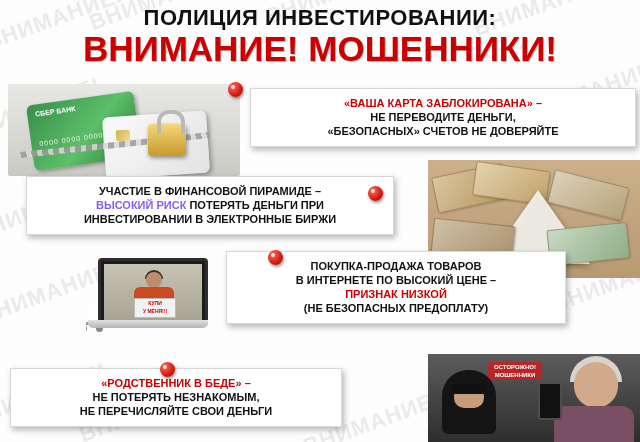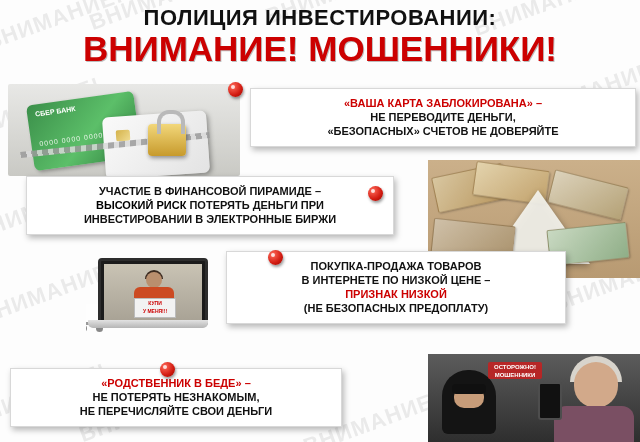--- a/index.html
+++ b/index.html
@@ -336,31 +336,31 @@
     <div class="line">НЕ ПЕРЕВОДИТЕ ДЕНЬГИ,</div>
     <div class="line">«БЕЗОПАСНЫХ» СЧЕТОВ НЕ ДОВЕРЯЙТЕ</div>
   </div>
   <div class="pin" style="left:228px; top:82px;">
     <div class="head"></div>
     <div class="shine"></div>
   </div>
 
   <div class="card" id="card-pyramid">
     <div class="line">УЧАСТИЕ В ФИНАНСОВОЙ ПИРАМИДЕ –</div>
-    <div class="line"><span class="red" style="color:#000000">ВЫСОКИЙ РИСК</span><span> ПОТЕРЯТЬ ДЕНЬГИ ПРИ</span></div>
+    <div class="line"><span class="red" style="color:#8b5cf6">ВЫСОКИЙ РИСК</span><span> ПОТЕРЯТЬ ДЕНЬГИ ПРИ</span></div>
     <div class="line">ИНВЕСТИРОВАНИИ В ЭЛЕКТРОННЫЕ БИРЖИ</div>
   </div>
   <div class="pin" style="left:368px; top:186px;">
     <div class="head"></div>
     <div class="shine"></div>
   </div>
 
   <div class="card" id="card-goods">
     <div class="line">ПОКУПКА-ПРОДАЖА ТОВАРОВ</div>
-    <div class="line">В ИНТЕРНЕТЕ ПО НИЗКОЙ ЦЕНЕ –</div>
+    <div class="line">В ИНТЕРНЕТЕ ПО ВЫСОКИЙ ЦЕНЕ –</div>
     <div class="line red">ПРИЗНАК НИЗКОЙ</div>
     <div class="line">(НЕ БЕЗОПАСНЫХ ПРЕДОПЛАТУ)</div>
   </div>
   <div class="pin" style="left:268px; top:250px;">
     <div class="head"></div>
     <div class="shine"></div>
   </div>
 
   <div class="card" id="card-relative">
     <div class="line red">«РОДСТВЕННИК В БЕДЕ» –</div>

